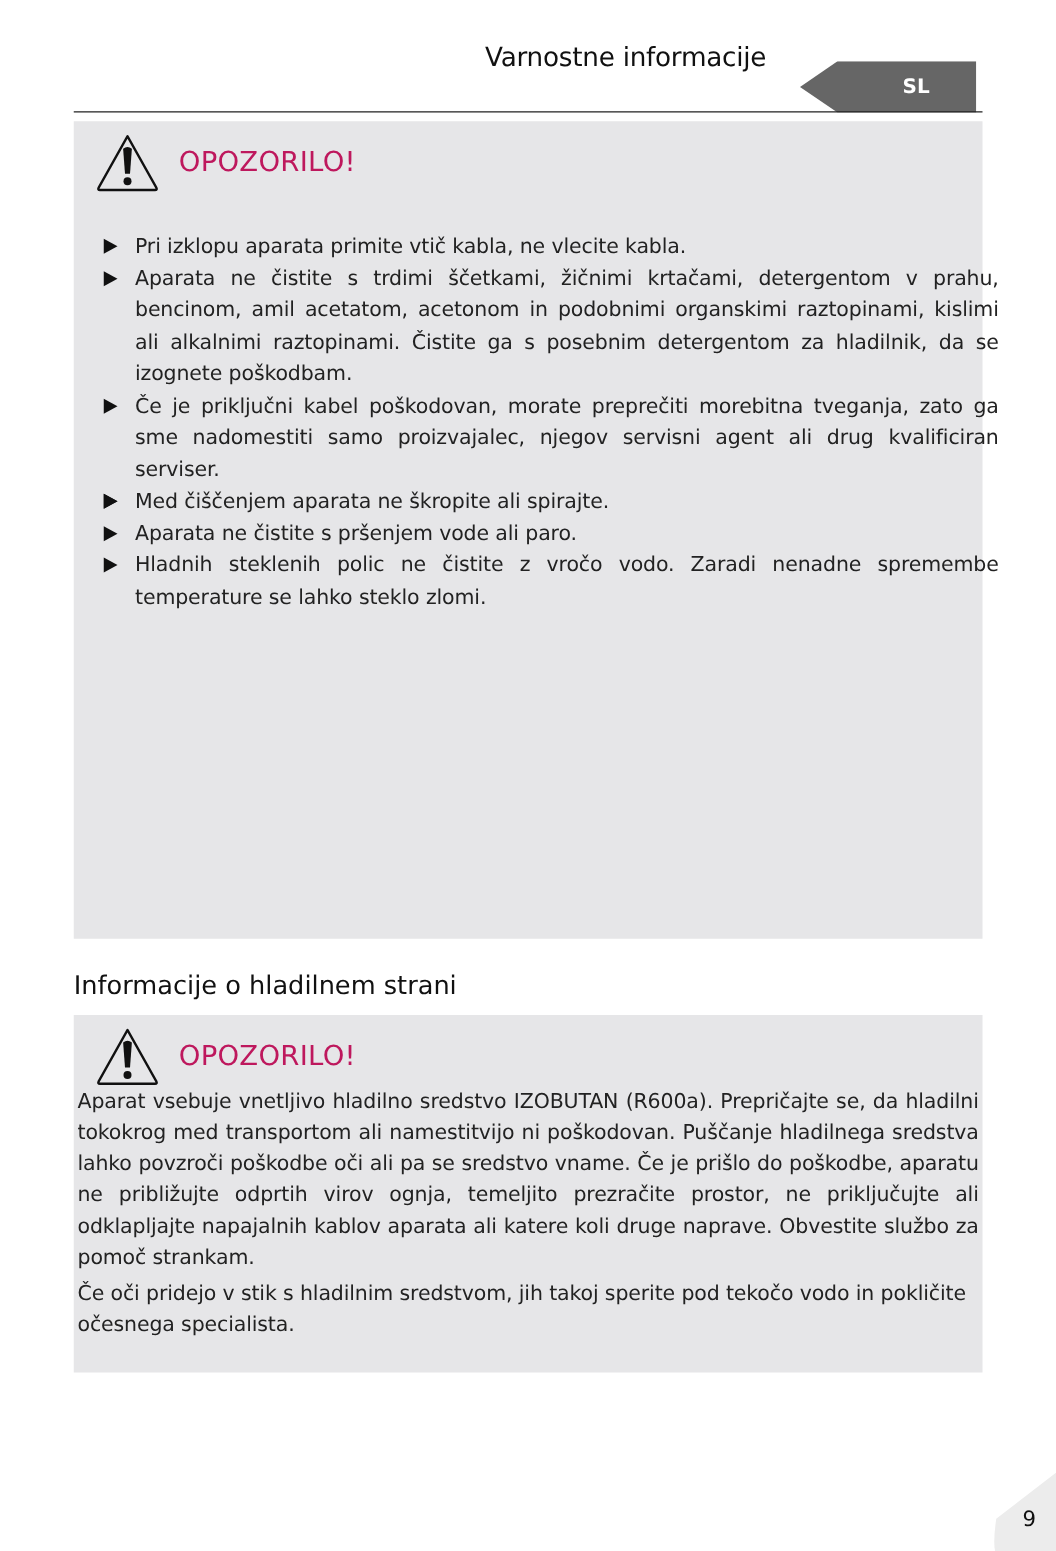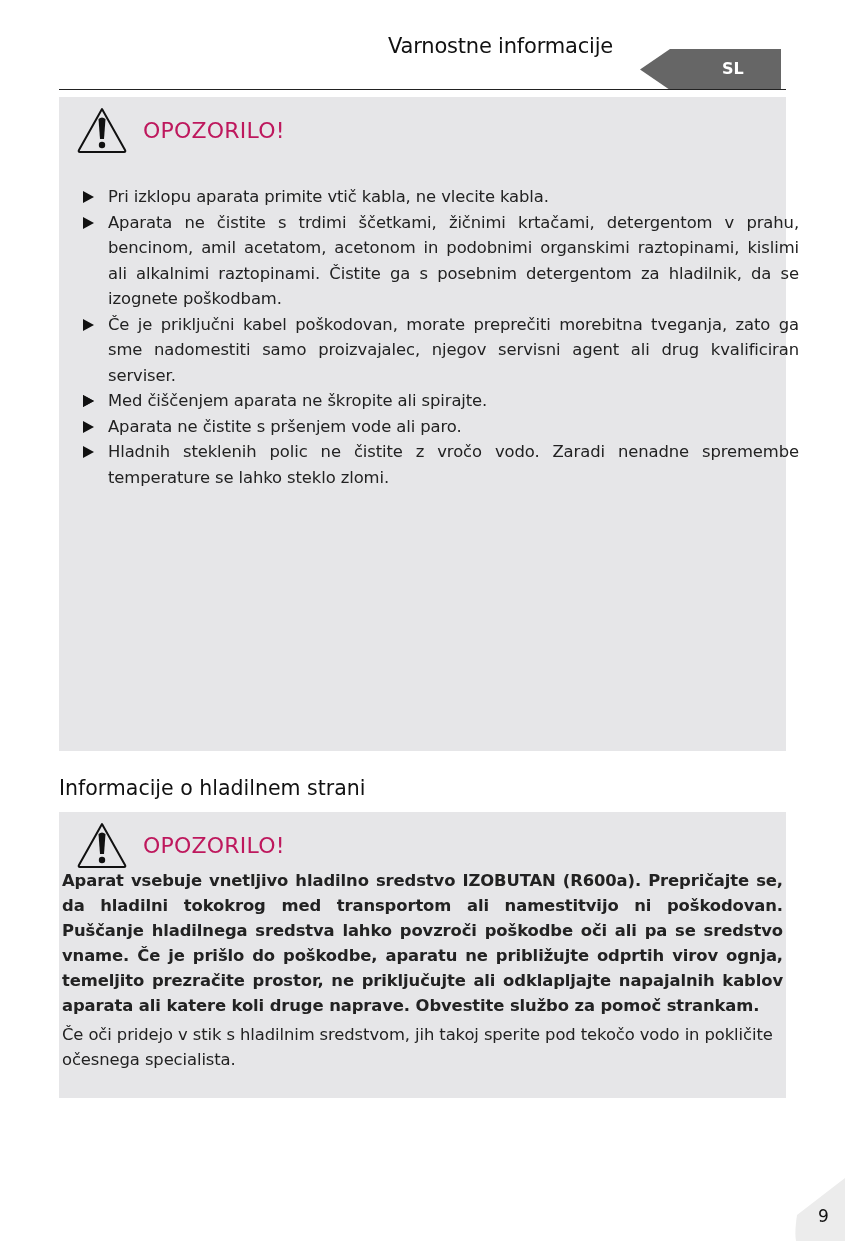--- a/index.html
+++ b/index.html
@@ -45,21 +45,21 @@
     border-top: 6px solid transparent; border-bottom: 6px solid transparent;
     border-left: 11px solid #111;
   }
   .section-title {
     position: absolute; left: 59px; top: 776px; font-size: 20.5px; color: #111;
   }
   .para {
     position: absolute; left: 3px; width: 721px; margin: 0; font-size: 16.4px; line-height: 25px;
     text-align: justify; color: #222; letter-spacing: -0.1px;
   }
-  .para1 { top: 56px; font-weight: bold; }
+  .para1 { top: 56px; }
   .para2 { top: 210px; text-align: left; }
   .page-num-tab {
     position: absolute; left: 795px; top: 1178px; width: 60px; height: 70px;
   }
   .page-num-tab svg { position: absolute; left: 0; top: 0; }
   .page-num {
     position: absolute; left: 23px; top: 28px; font-size: 17px; color: #111;
   }
 </style>
 </head>

